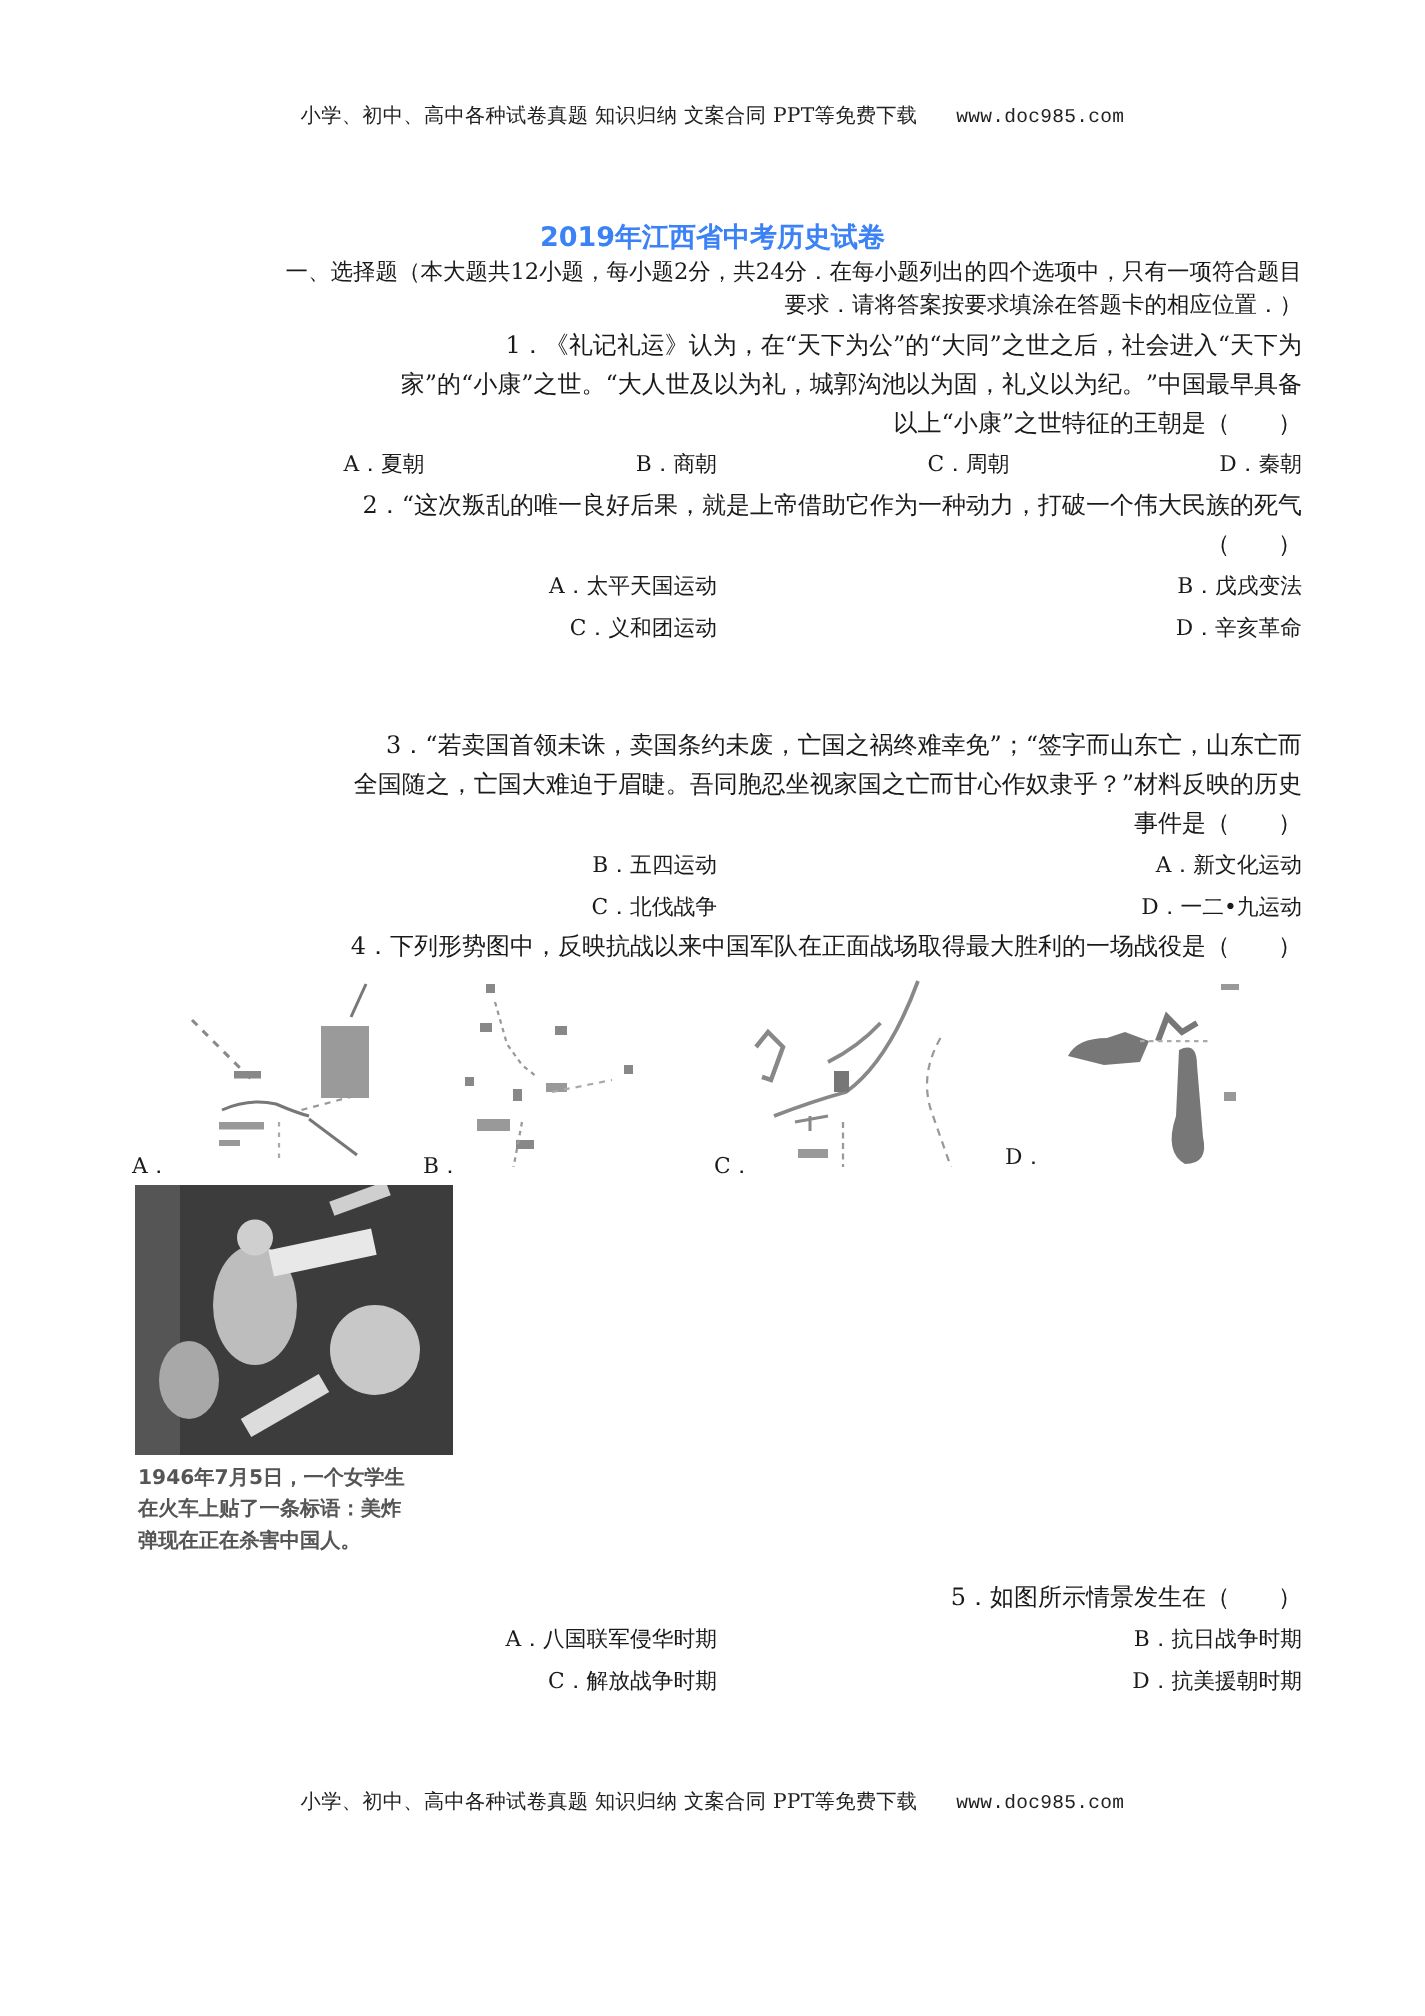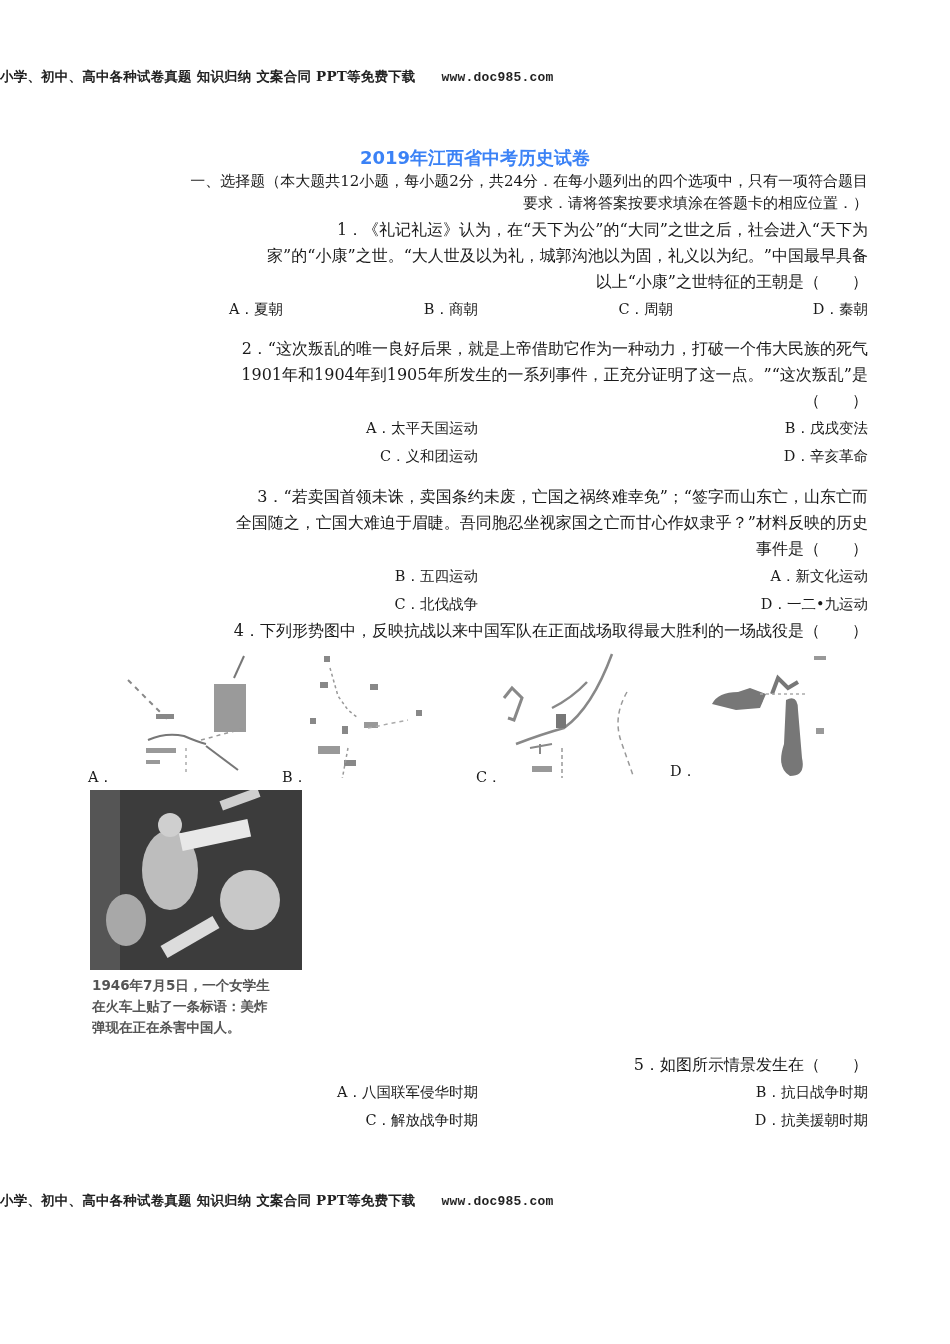--- a/index.html
+++ b/index.html
@@ -2,22 +2,22 @@
 <html><head>
 <meta charset="utf-8">
 <style>
   html, body { margin: 0; padding: 0; background: #ffffff; }
   body {
     width: 950px; height: 1344px; position: relative; overflow: hidden;
     font-family: "DejaVu Serif", "Liberation Serif", serif;
     color: #1a1a1a;
   }
   .hdr {
-    position: absolute; left: 0; width: 950px; 
-    font-size: 13.5px; color: #222; letter-spacing: 0.2px; font-weight: bold;
+    position: absolute; left: 0; width: 950px; text-align: center;
+    font-size: 13.5px; color: #222; letter-spacing: 0.2px;
   }
   .hdr .url { font-family: "Liberation Mono", "DejaVu Sans Mono", monospace; margin-left: 26px; font-size: 13px; }
   .title {
     position: absolute; top: 146px; left: 0; width: 950px; text-align: center;
     font-size: 18px; font-weight: bold; color: #3b82f6;
     font-family: "DejaVu Sans", "Liberation Sans", sans-serif;
   }
   .content { position: absolute; left: 88px; width: 780px; text-align: right; }
   .line { font-size: 16px; line-height: 26px; white-space: nowrap; }
   .sect { font-size: 15px; line-height: 22px; white-space: nowrap; }
@@ -49,23 +49,22 @@
   <div class="line">家”的“小康”之世。“大人世及以为礼，城郭沟池以为固，礼义以为纪。”中国最早具备</div>
   <div class="line">以上“小康”之世特征的王朝是（　　）</div>
   <div class="opts opts4">
     <span class="opt">A．夏朝</span>
     <span class="opt">B．商朝</span>
     <span class="opt">C．周朝</span>
     <span class="opt">D．秦朝</span>
   </div>
 </div>
 
-<div class="content" style="top:336px;">
+<div class="content" style="top:324px;">
   <div class="line">2．“这次叛乱的唯一良好后果，就是上帝借助它作为一种动力，打破一个伟大民族的死气</div>
-  <div class="line">1901年和1904年到1905年所发生的一系列事件，正充分证明了这一点。”“这次叛乱”是</div>
   <div class="line">（　　）</div>
   <div class="opts opts2">
     <span class="opt">A．太平天国运动</span>
     <span class="opt">B．戊戌变法</span>
   </div>
   <div class="opts opts2">
     <span class="opt">C．义和团运动</span>
     <span class="opt">D．辛亥革命</span>
   </div>
 </div>

